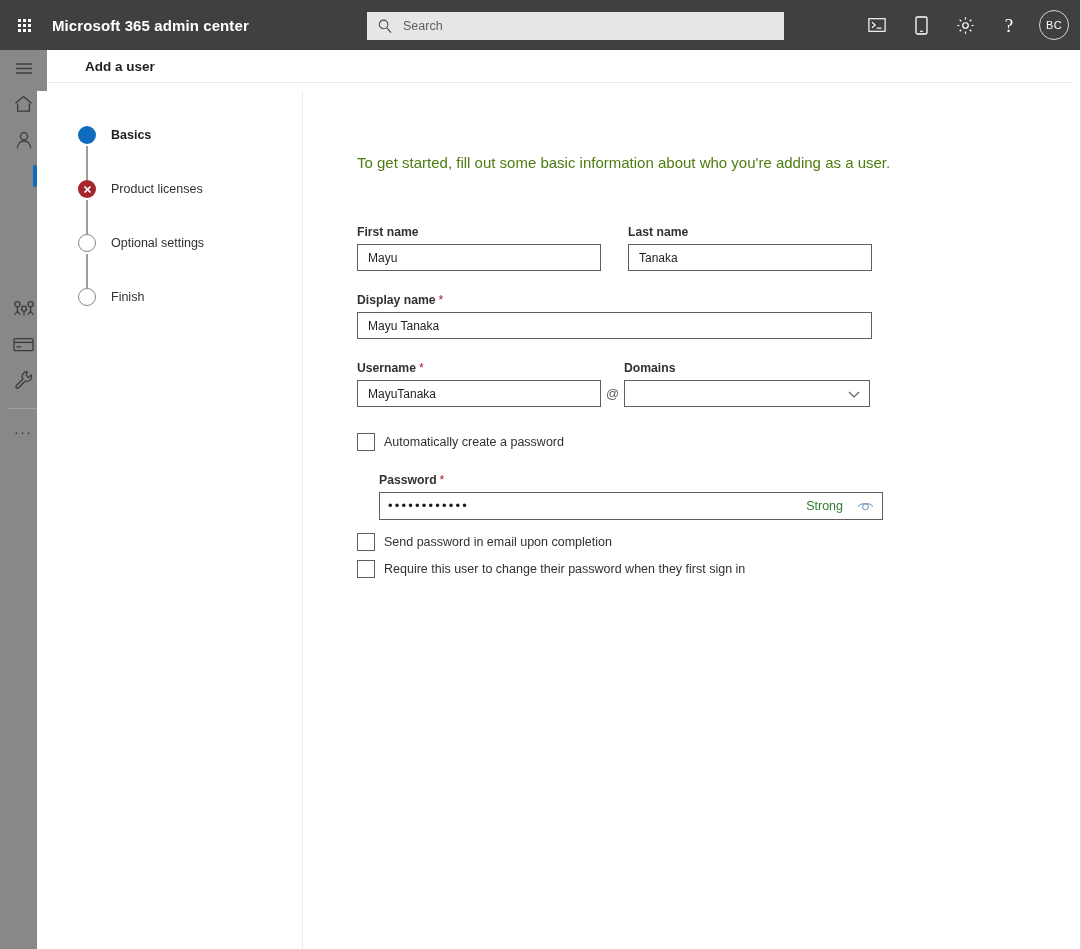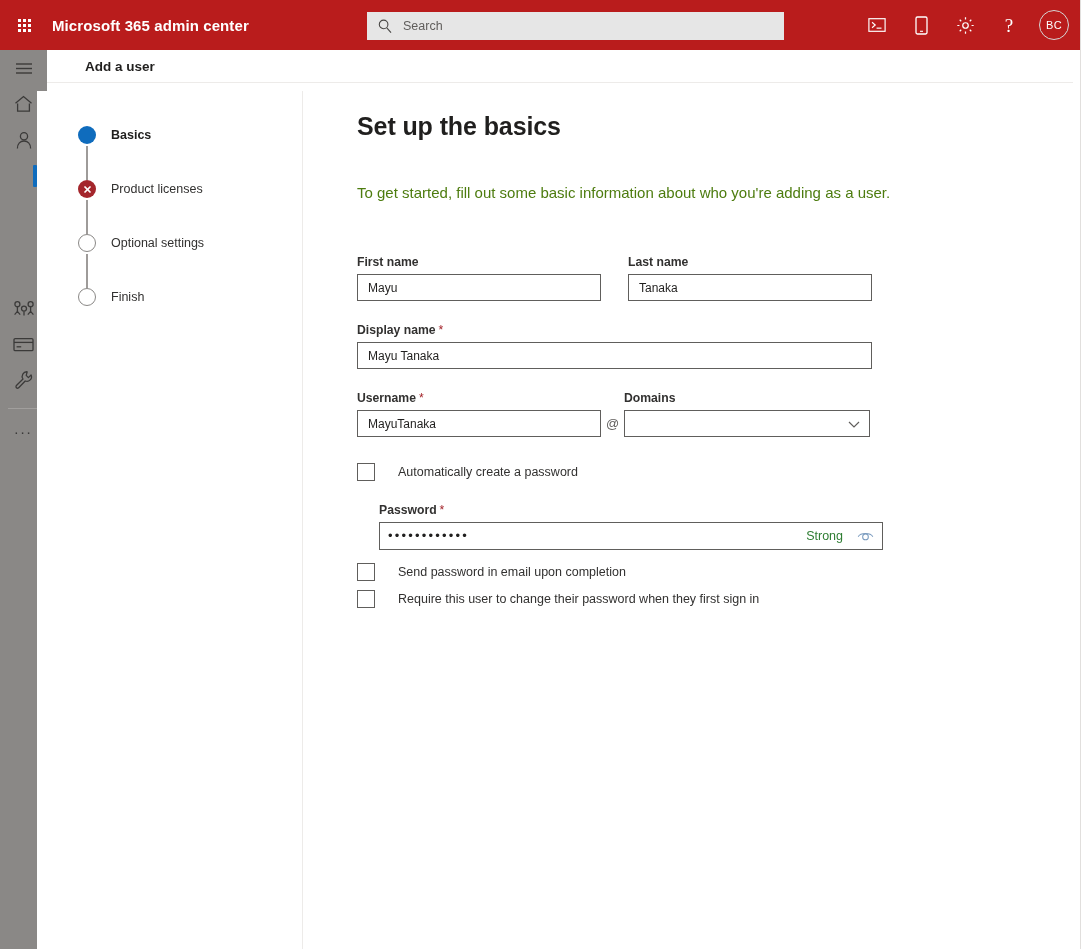--- a/index.html
+++ b/index.html
@@ -146,21 +146,21 @@
     width:23px; text-align:center; font-size:13px; color:#605e5c;
     align-self:flex-end; height:27px; line-height:27px;
   }
   .combo {
     width:246px; height:27px; border:1px solid #605e5c; background:#ffffff;
     display:flex; align-items:center; justify-content:flex-end; padding:0 8px;
     cursor:pointer;
   }
   .chev { width:14px; height:14px; }
 
-  .checkrow { display:flex; align-items:center; cursor:pointer;gap:14px; }
+  .checkrow { display:flex; align-items:center; cursor:pointer; }
   .cbox {
     width:18px; height:18px; border:1px solid #605e5c; background:#ffffff; flex:0 0 18px;
   }
   .clabel { margin-left:9px; font-size:12.5px; color:#323130; }
 
   .pwd-group { margin-left:22px; width:504px; }
   .pwd-box {
     height:28px; border:1px solid #605e5c; background:#ffffff;
     display:flex; align-items:center; padding:0 8px;
   }
@@ -173,21 +173,21 @@
 
   .frame-right {
     position:absolute; right:0; top:0; width:1px; height:949px; background:#e1dfdd;
   }
 </style>
 </head>
 <body>
 
 <div class="app">
 
-  <div class="suitebar" style="background: #b91c1c;">
+  <div class="suitebar" style="background: #404040;">
     <div class="waffle">
       <div class="waffle-grid">
         <i></i>
           <i></i>
           <i></i>
           <i></i>
           <i></i>
           <i></i>
           <i></i>
           <i></i>
@@ -323,21 +323,20 @@
         <span class="step-bullet bullet-empty"></span>
         <span class="step-label">Finish</span>
       </div>
 
     </div>
   </div>
 
   <div class="content-pane">
     <div class="content-inner">
 
-      <h1 class="title">Set up the basics</h1>
       <p class="subtitle">To get started, fill out some basic information about who you're adding as a user.</p>
 
       <div class="form">
 
         <div class="row">
           <div class="field w-half">
             <span class="flabel">First name</span>
             <div class="fbox">
               <input value="Mayu" style="">
             </div>

